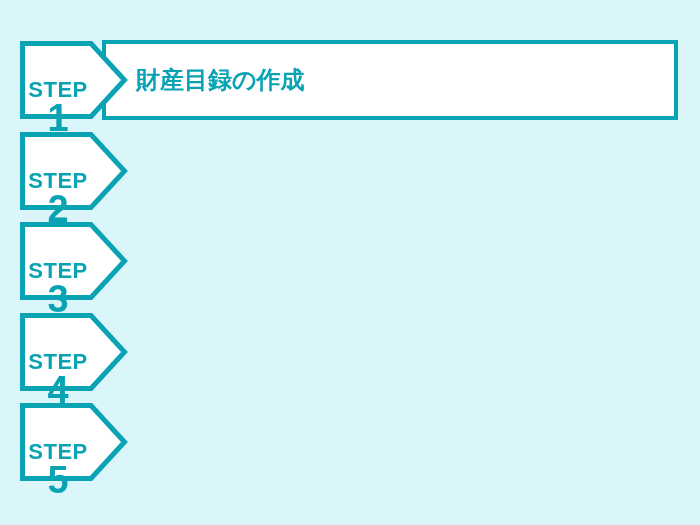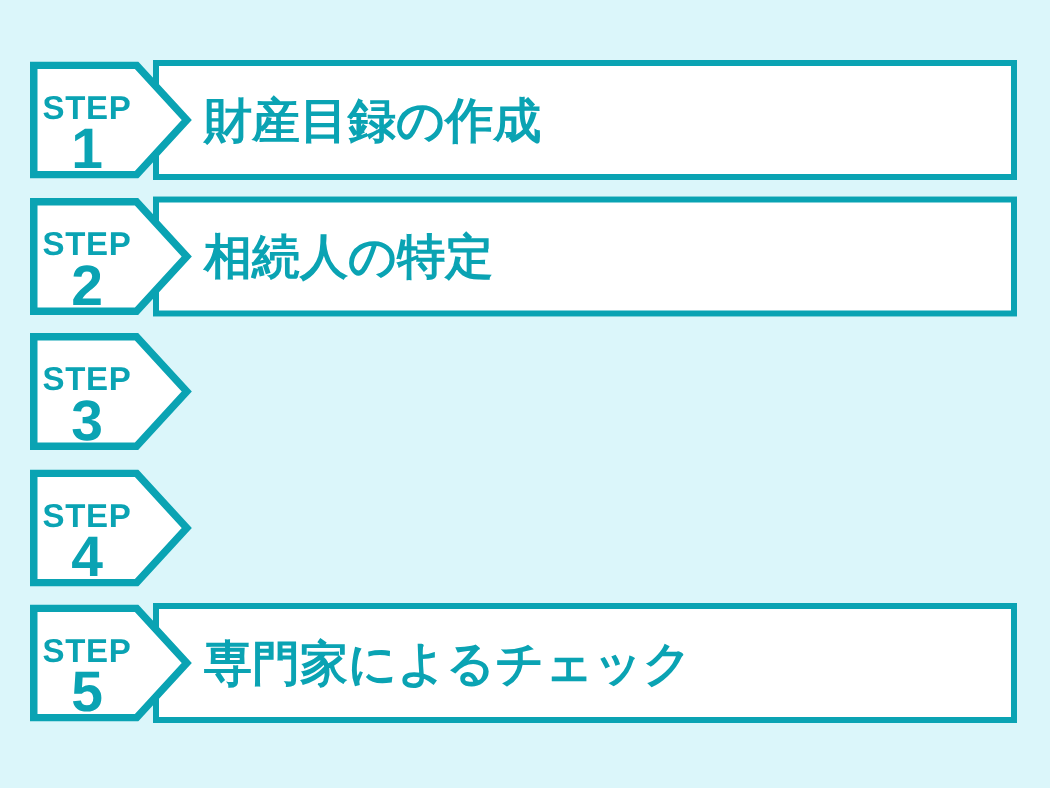--- a/index.html
+++ b/index.html
@@ -34,21 +34,21 @@
     height:80px;
     box-sizing:border-box;
     background:var(--box-bg);
     border:4.5px solid var(--teal);
     display:flex;
     align-items:center;
     z-index:1;
   }
   .title-text{
     padding-left:30px;
-    font-size:32px;
+    font-size:24px;
     font-weight:bold;
     color:var(--teal);
     letter-spacing:0px;
     line-height:1;
     white-space:nowrap;
   }
 
   .badge{
     position:absolute;
     left:20px;
@@ -63,21 +63,21 @@
     width:108px;height:78px;
     display:block;
   }
   .badge-text{
     position:absolute;
     left:0;top:0;
     width:76px;height:94px;
     display:flex;
     flex-direction:column;
     align-items:center;
-    justify-content:center;
+    justify-content:flex-end;
     color:var(--teal);
     font-weight:bold;
   }
   .badge-step{
     font-size:22px;
     line-height:23px;
     letter-spacing:0.5px;
   }
   .badge-num{
     font-size:38px;
@@ -98,23 +98,20 @@
         <polygon points="2.5,2.5 71,2.5 104.5,39 71,75.5 2.5,75.5" fill="#FFFFFF" stroke="#0AA3B3" stroke-width="5" stroke-linejoin="miter"></polygon>
       </svg>
       <div class="badge-text">
         <span class="badge-step">STEP</span>
         <span class="badge-num">1</span>
       </div>
     </div>
   </div>
 
   <div class="step-row r1">
-    <div class="title-box">
-      <span class="title-text">相続人の特定</span>
-    </div>
     <div class="badge">
       <svg viewBox="0 0 108 78">
         <polygon points="2.5,2.5 71,2.5 104.5,39 71,75.5 2.5,75.5" fill="#FFFFFF" stroke="#0AA3B3" stroke-width="5" stroke-linejoin="miter"></polygon>
       </svg>
       <div class="badge-text">
         <span class="badge-step">STEP</span>
         <span class="badge-num">2</span>
       </div>
     </div>
   </div>
@@ -137,23 +134,20 @@
         <polygon points="2.5,2.5 71,2.5 104.5,39 71,75.5 2.5,75.5" fill="#FFFFFF" stroke="#0AA3B3" stroke-width="5" stroke-linejoin="miter"></polygon>
       </svg>
       <div class="badge-text">
         <span class="badge-step">STEP</span>
         <span class="badge-num">4</span>
       </div>
     </div>
   </div>
 
   <div class="step-row r4">
-    <div class="title-box">
-      <span class="title-text">専門家によるチェック</span>
-    </div>
     <div class="badge">
       <svg viewBox="0 0 108 78">
         <polygon points="2.5,2.5 71,2.5 104.5,39 71,75.5 2.5,75.5" fill="#FFFFFF" stroke="#0AA3B3" stroke-width="5" stroke-linejoin="miter"></polygon>
       </svg>
       <div class="badge-text">
         <span class="badge-step">STEP</span>
         <span class="badge-num">5</span>
       </div>
     </div>
   </div>

